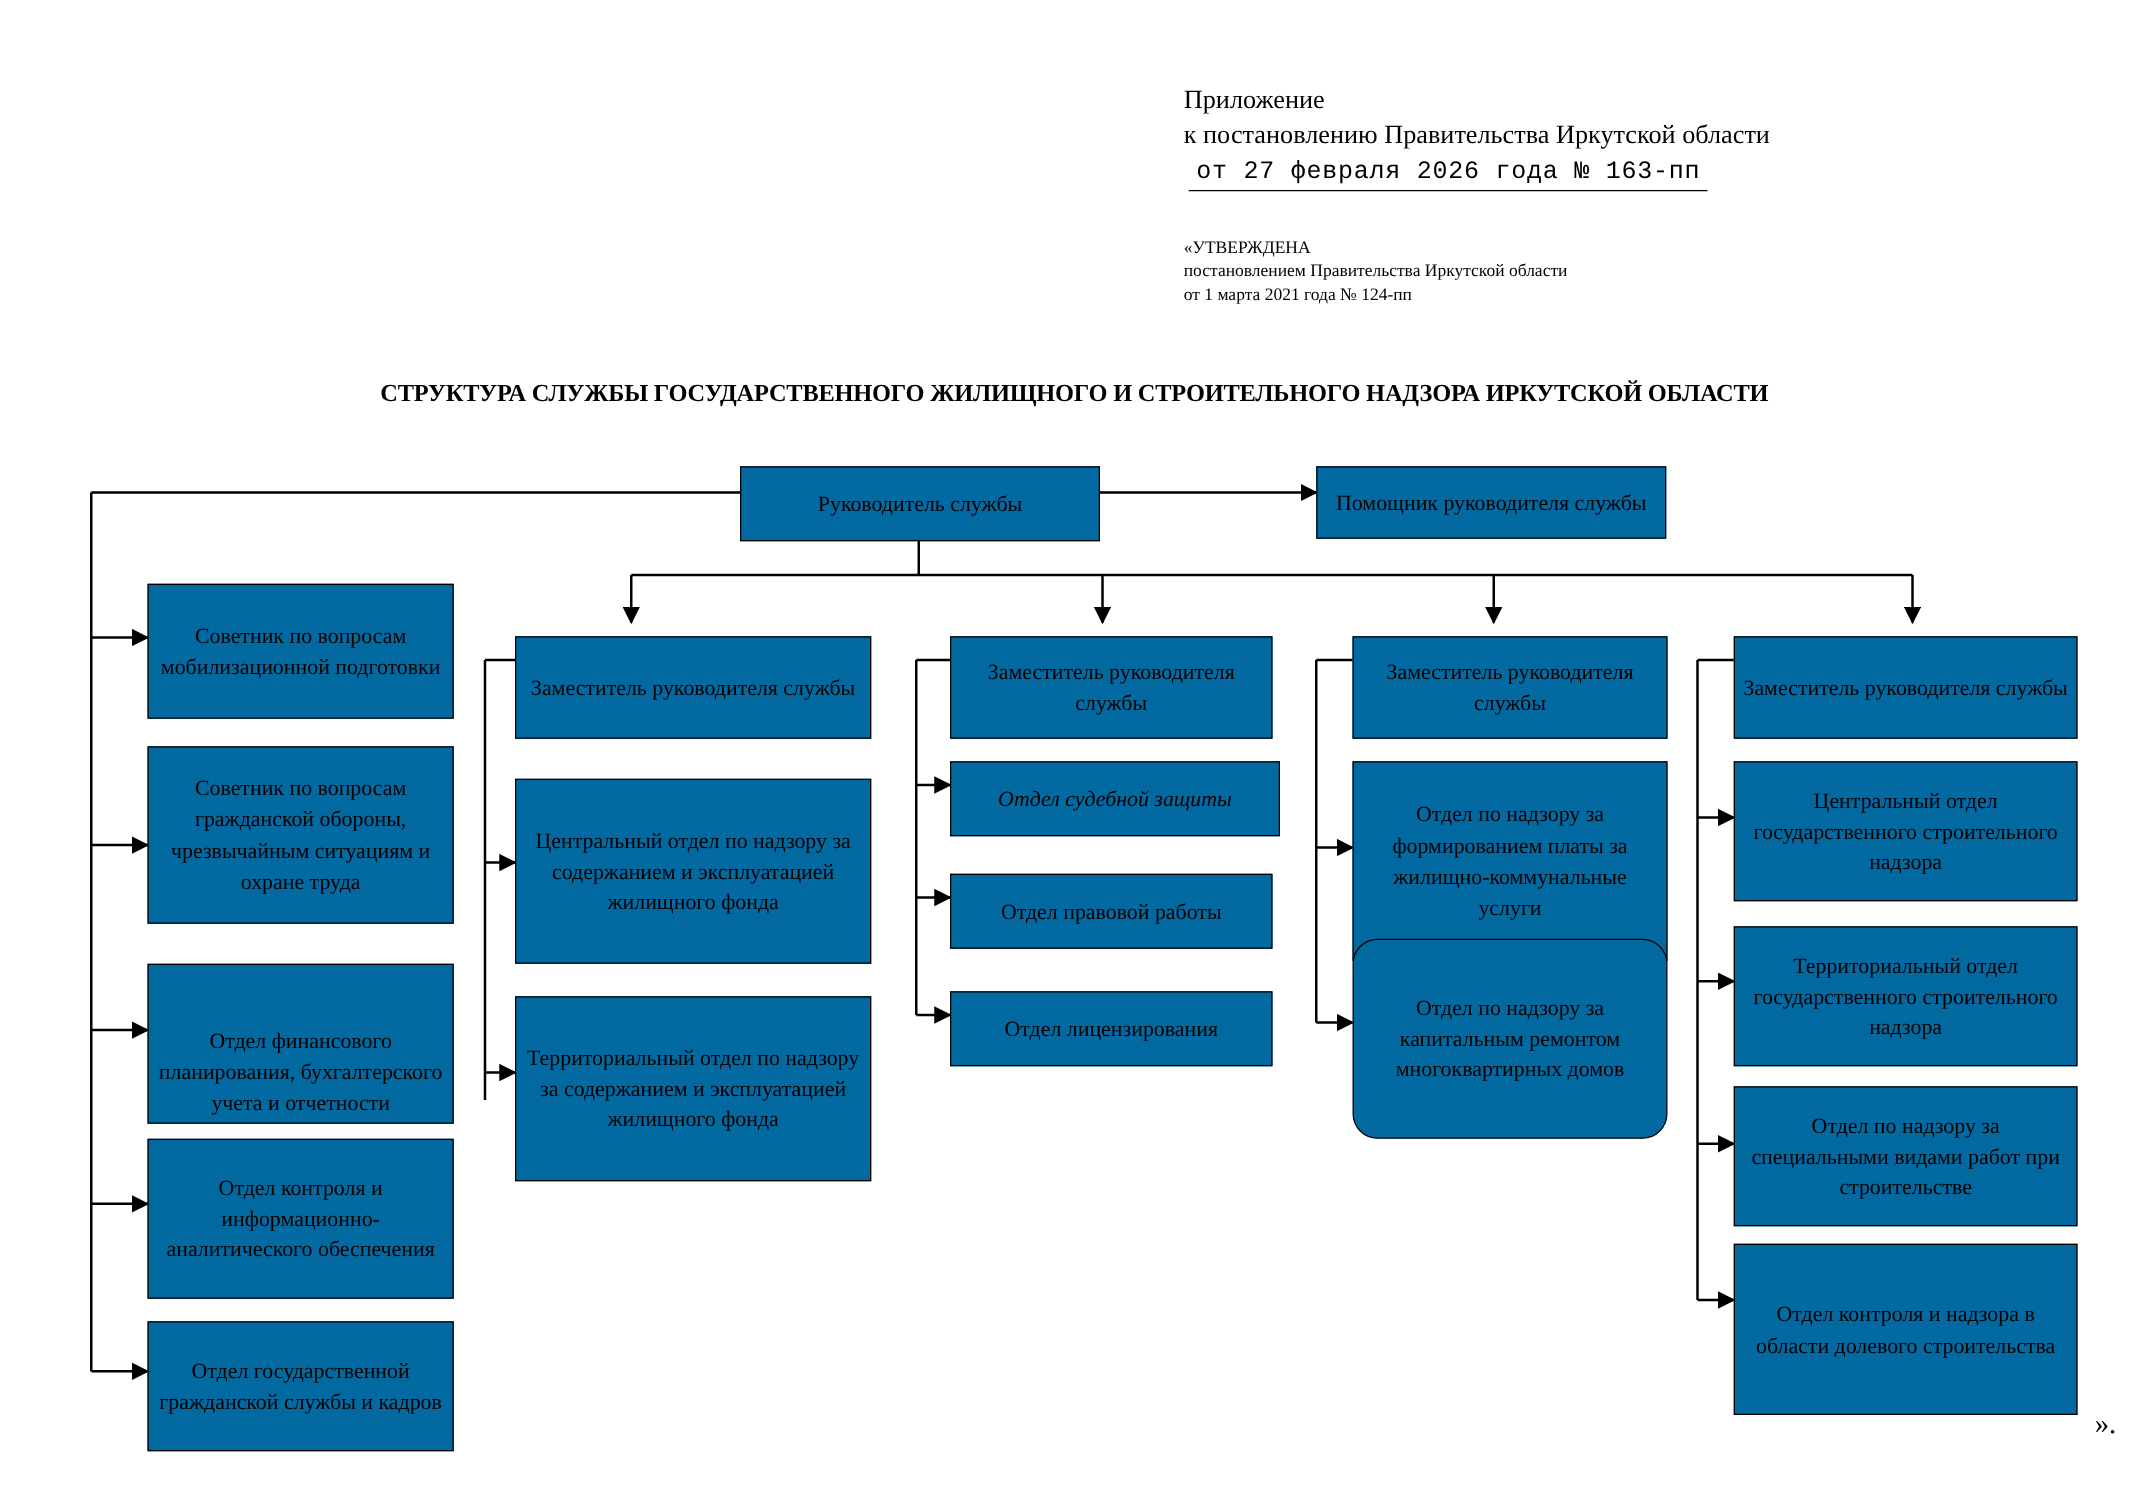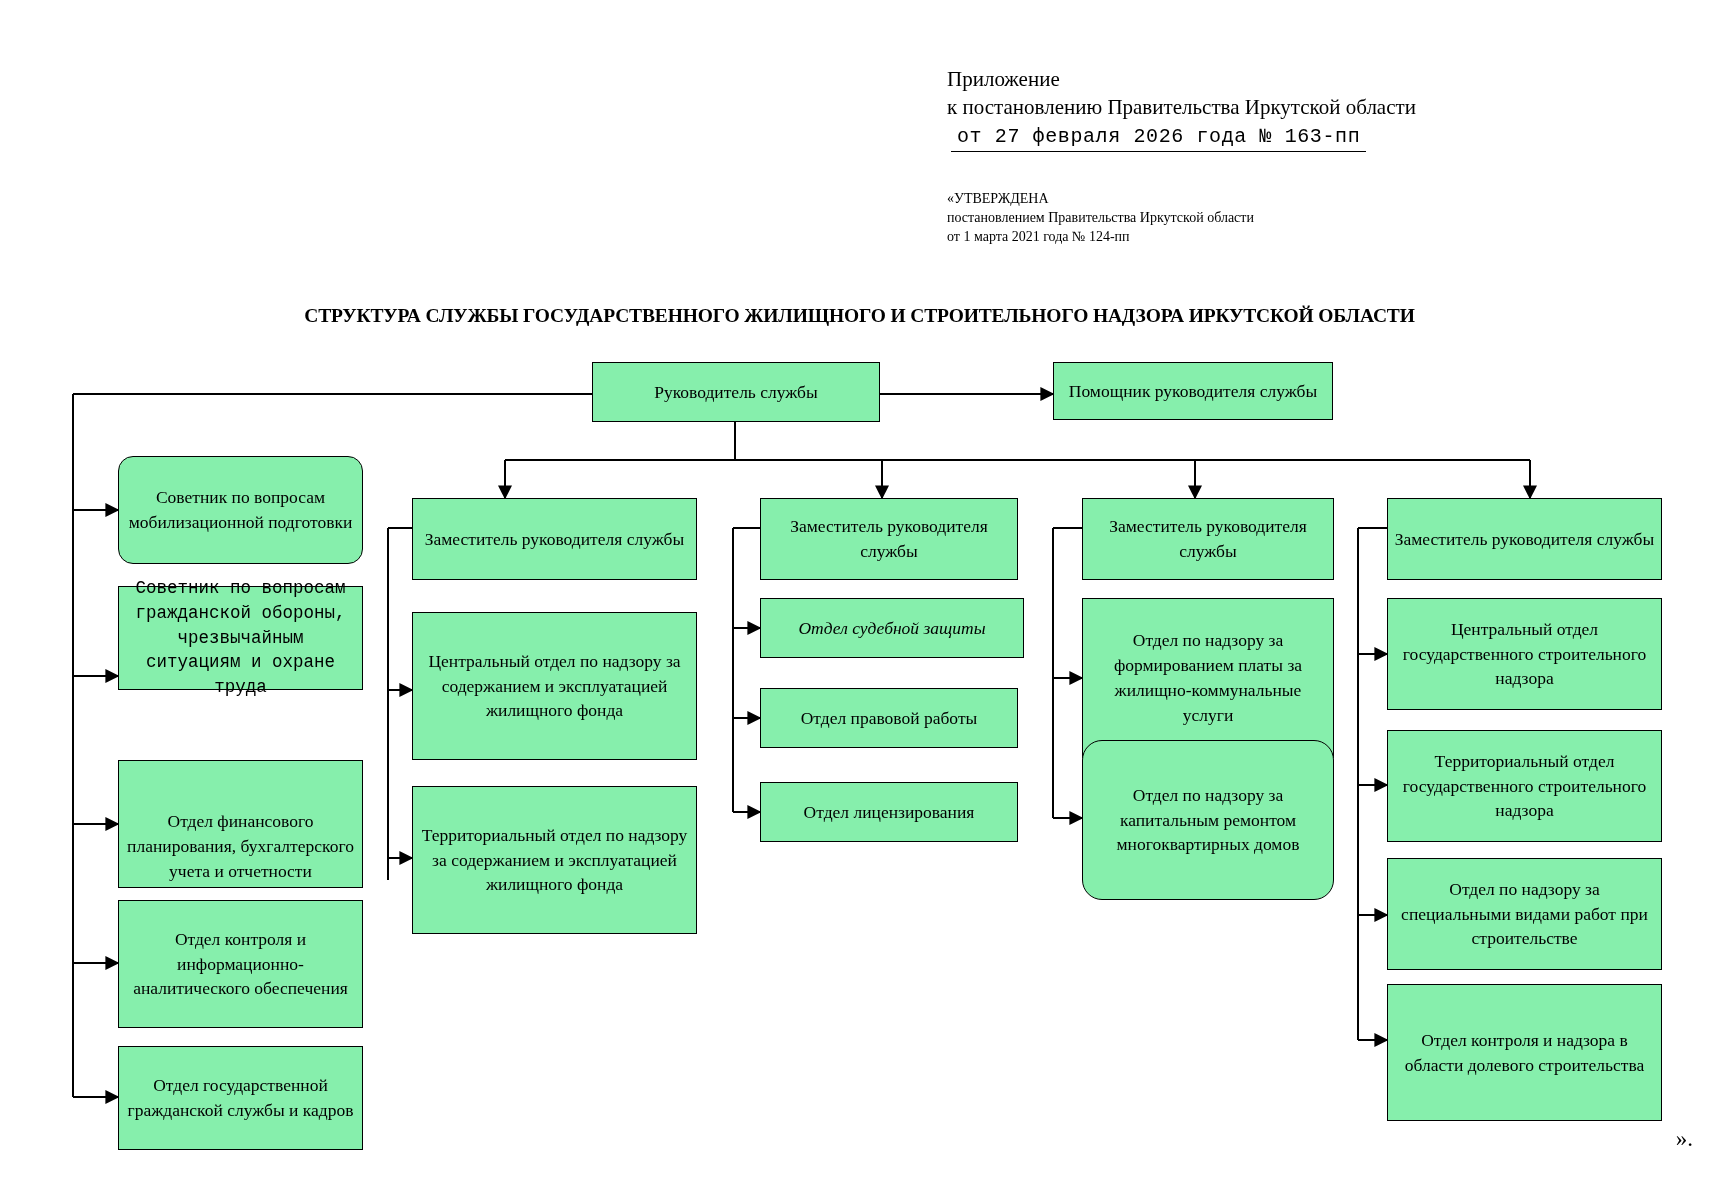--- a/index.html
+++ b/index.html
@@ -73,29 +73,30 @@
     top: 0;
     width: 1719px;
     height: 1200px;
     pointer-events: none;
   }
 
   .node {
     position: absolute;
     box-sizing: border-box;
     border: 1.6px solid #000;
-    background: #86efac;
+    background: #0369a1;
     display: flex;
     align-items: center;
     justify-content: center;
     text-align: center;
     font-size: 17.5px;
     line-height: 1.42;
     padding: 3px 6px;
     z-index: 2;
+    margin-top: 11px;
   }
   .node span { display: block; width: 100%; }
 
   .closing-quote {
     position: absolute;
     right: 26px;
     top: 1126px;
     font-size: 23px;
   }
 </style>
@@ -171,25 +172,25 @@
     </svg>
 
     <div class="node" style="left:592px; top:362px; width:288px; height:60px;">
       <span>Руководитель службы</span>
     </div>
 
     <div class="node" style="left:1053px; top:362px; width:280px; height:58px;">
       <span>Помощник руководителя службы</span>
     </div>
 
-    <div class="node" style="left:118px; top:456px; width:245px; height:108px;border-radius:15px;">
+    <div class="node" style="left:118px; top:456px; width:245px; height:108px;">
       <span>Советник по вопросам мобилизационной подготовки</span>
     </div>
 
-    <div class="node" style="left:118px; top:586px; width:245px; height:104px;font-family:Liberation Mono, monospace;">
+    <div class="node" style="left:118px; top:586px; width:245px; height:142px;">
       <span>Советник по вопросам гражданской обороны, чрезвычайным ситуациям и охране труда</span>
     </div>
 
     <div class="node" style="left:118px; top:760px; width:245px; height:128px;align-items:flex-end;">
       <span>Отдел финансового планирования, бухгалтерского учета и отчетности</span>
     </div>
 
     <div class="node" style="left:118px; top:1046px; width:245px; height:104px;">
       <span>Отдел государственной гражданской службы и кадров</span>
     </div>

